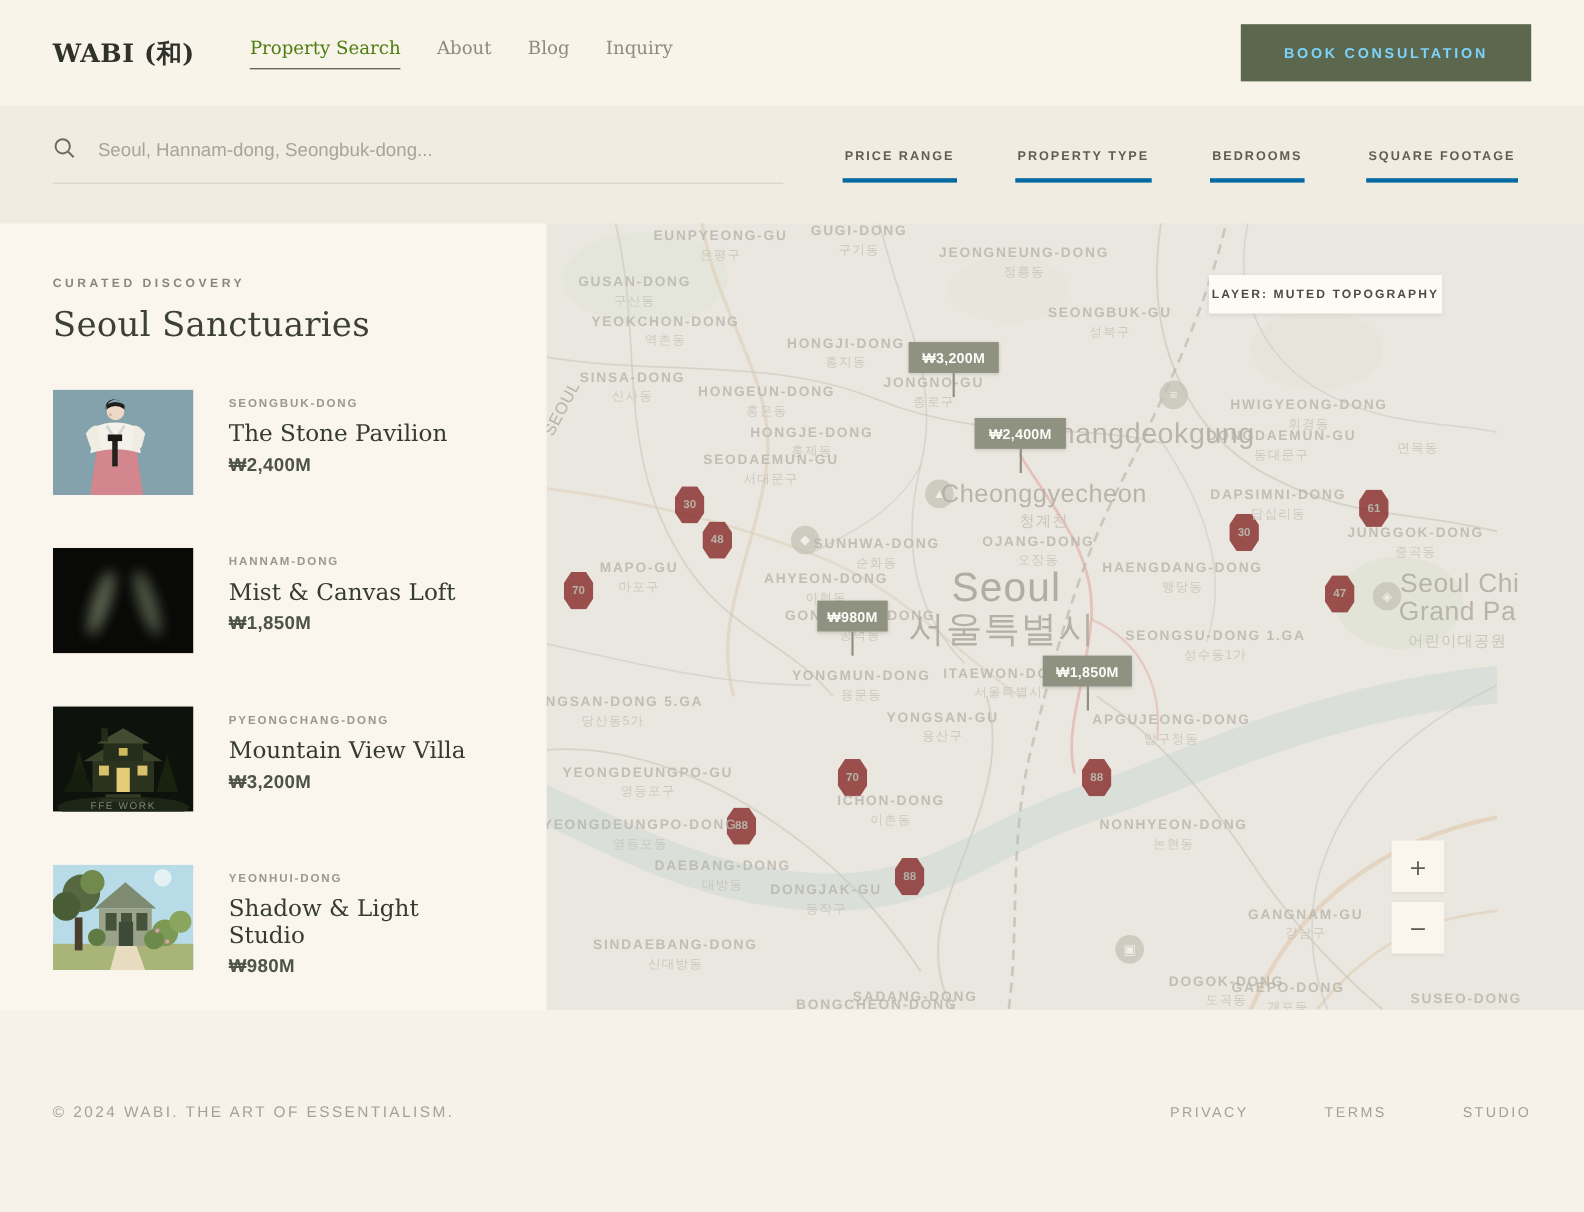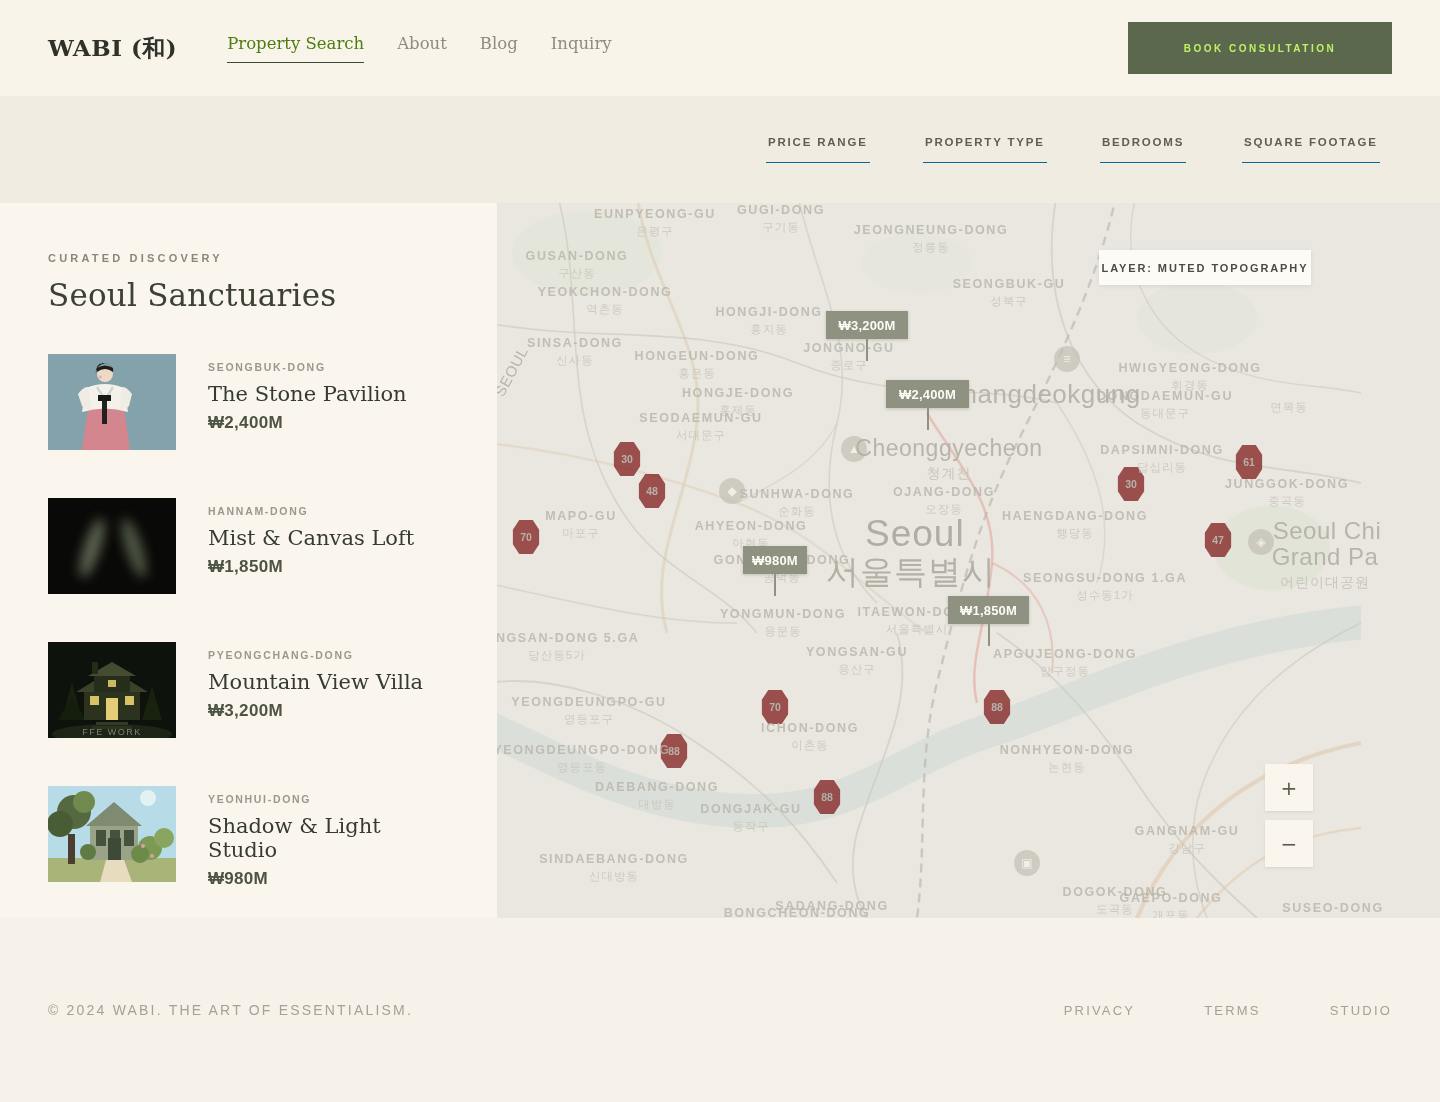--- a/index.html
+++ b/index.html
@@ -10,30 +10,30 @@
     font-family:"Liberation Sans", sans-serif;
   }
   
   header { height:96px; display:flex; align-items:center; padding:0 48px; background:#f8f4ea; }
   .logo { font-family:"DejaVu Serif", serif; font-size:23px; font-weight:700; letter-spacing:.5px; color:#2e322a; cursor:pointer; }
   nav { display:flex; gap:33px; margin-left:50px; font-family:"DejaVu Serif", serif; font-size:16.5px; }
   nav a { color:#8f8b80; text-decoration:none; padding-bottom:9px; cursor:pointer; }
   nav a.active { color:#4d7c0f; border-bottom:1.5px solid #434737; }
   .cta {
     margin-left:auto; width:264px; height:52px; border:none; cursor:pointer;
-    background:#5b684e; color:#bef264; font-family:"Liberation Sans",sans-serif;
-    font-size:10px; font-weight:700; letter-spacing:2.5px;
+    background:#5b684e; color:#7dd3fc; font-family:"Liberation Sans",sans-serif;
+    font-size:13px; font-weight:700; letter-spacing:2.5px;
   }
   
   .search-band { position:relative; height:107px; background:#f1ece1; }
   .search-wrap { position:absolute; left:48px; top:28px; width:664px; display:flex; align-items:center; gap:18px; border-bottom:1px solid #d8d2c3; padding-bottom:16px; }
   .search-wrap svg { flex:none; }
   .search-input { flex:1; border:none; outline:none; background:transparent; font-size:17px; color:#55514a; font-family:"Liberation Sans",sans-serif; }
   .search-input::placeholder { color:#a8a49a; }
-  .filter { position:absolute; top:40px; background:none; border:none; border-bottom:1px solid #0369a1; padding:0 2px 14px 2px; cursor:pointer;
+  .filter { position:absolute; top:40px; background:none; border:none; border-bottom:4px solid #0369a1; padding:0 2px 14px 2px; cursor:pointer;
             font-family:"Liberation Sans",sans-serif; font-size:11.5px; font-weight:700; letter-spacing:1.8px; color:#615d52; }
   .f1 { left:766px; } .f2 { left:923px; } .f3 { left:1100px; } .f4 { left:1242px; }
   
   main { display:flex; height:715px; }
   .panel { width:497px; flex:none; background:#faf6ee; padding:49px 48px 0 48px; }
   .eyebrow { font-size:11px; font-weight:700; letter-spacing:3.2px; color:#8a867b; }
   h1 { font-family:"DejaVu Serif", serif; font-size:31px; font-weight:500; color:#3c4135; margin:13px 0 41px 0; letter-spacing:.2px; }
   .card { display:flex; gap:32px; margin-bottom:48px; cursor:pointer; }
   .thumb { position:relative; width:128px; height:96px; flex:none; overflow:hidden; }
   .thumb svg { display:block; }
@@ -84,20 +84,29 @@
   <nav>
     <a class="active">Property Search</a>
     <a>About</a>
     <a>Blog</a>
     <a>Inquiry</a>
   </nav>
   <button class="cta">BOOK CONSULTATION</button>
 </header>
 
 <div class="search-band">
+  <div class="search-wrap">
+    <span>
+      <svg width="21" height="21" viewBox="0 0 21 21">
+          <circle cx="9" cy="9" r="6.5" fill="none" stroke="#6e6a60" stroke-width="1.8"></circle>
+          <line x1="14" y1="14" x2="19" y2="19" stroke="#6e6a60" stroke-width="1.8"></line>
+        </svg>
+    </span>
+    <input class="search-input" type="text" placeholder="Seoul, Hannam-dong, Seongbuk-dong..." style="">
+  </div>
   <button class="filter f1">PRICE RANGE</button>
   <button class="filter f2">PROPERTY TYPE</button>
   <button class="filter f3">BEDROOMS</button>
   <button class="filter f4">SQUARE FOOTAGE</button>
 </div>
 
 <main>
   <section class="panel">
     <div class="eyebrow">CURATED DISCOVERY</div>
     <h1>Seoul Sanctuaries</h1>

